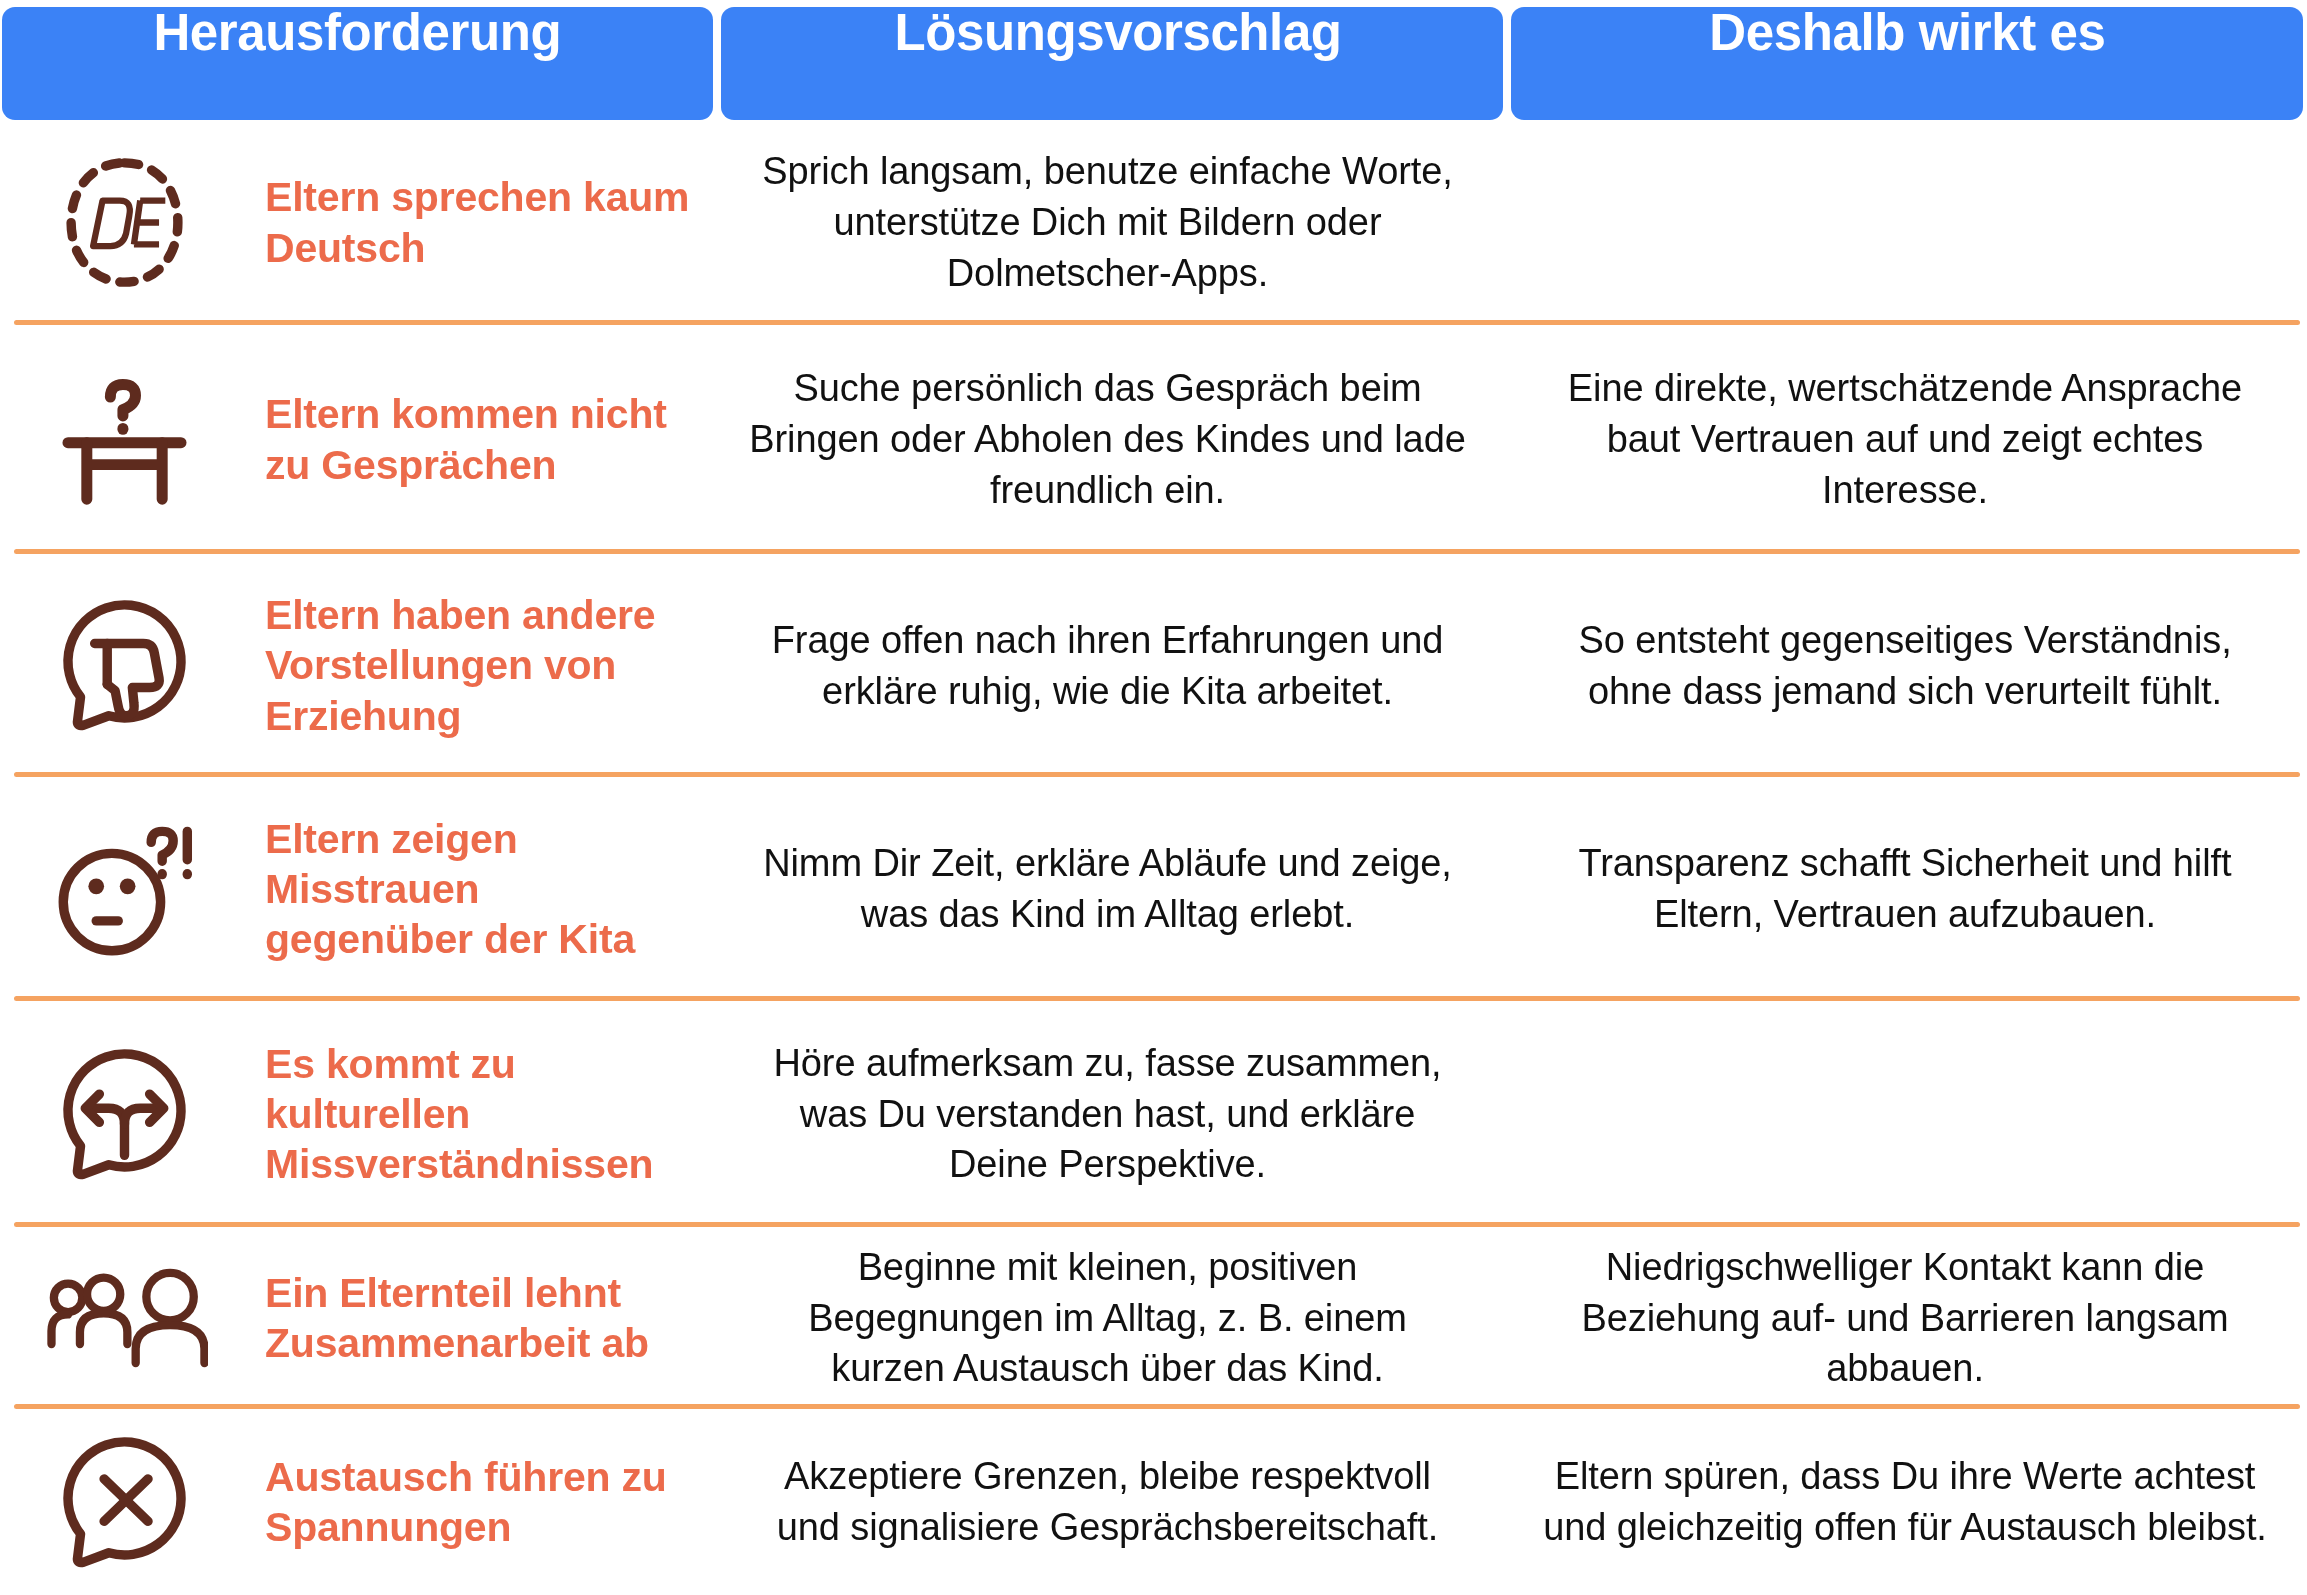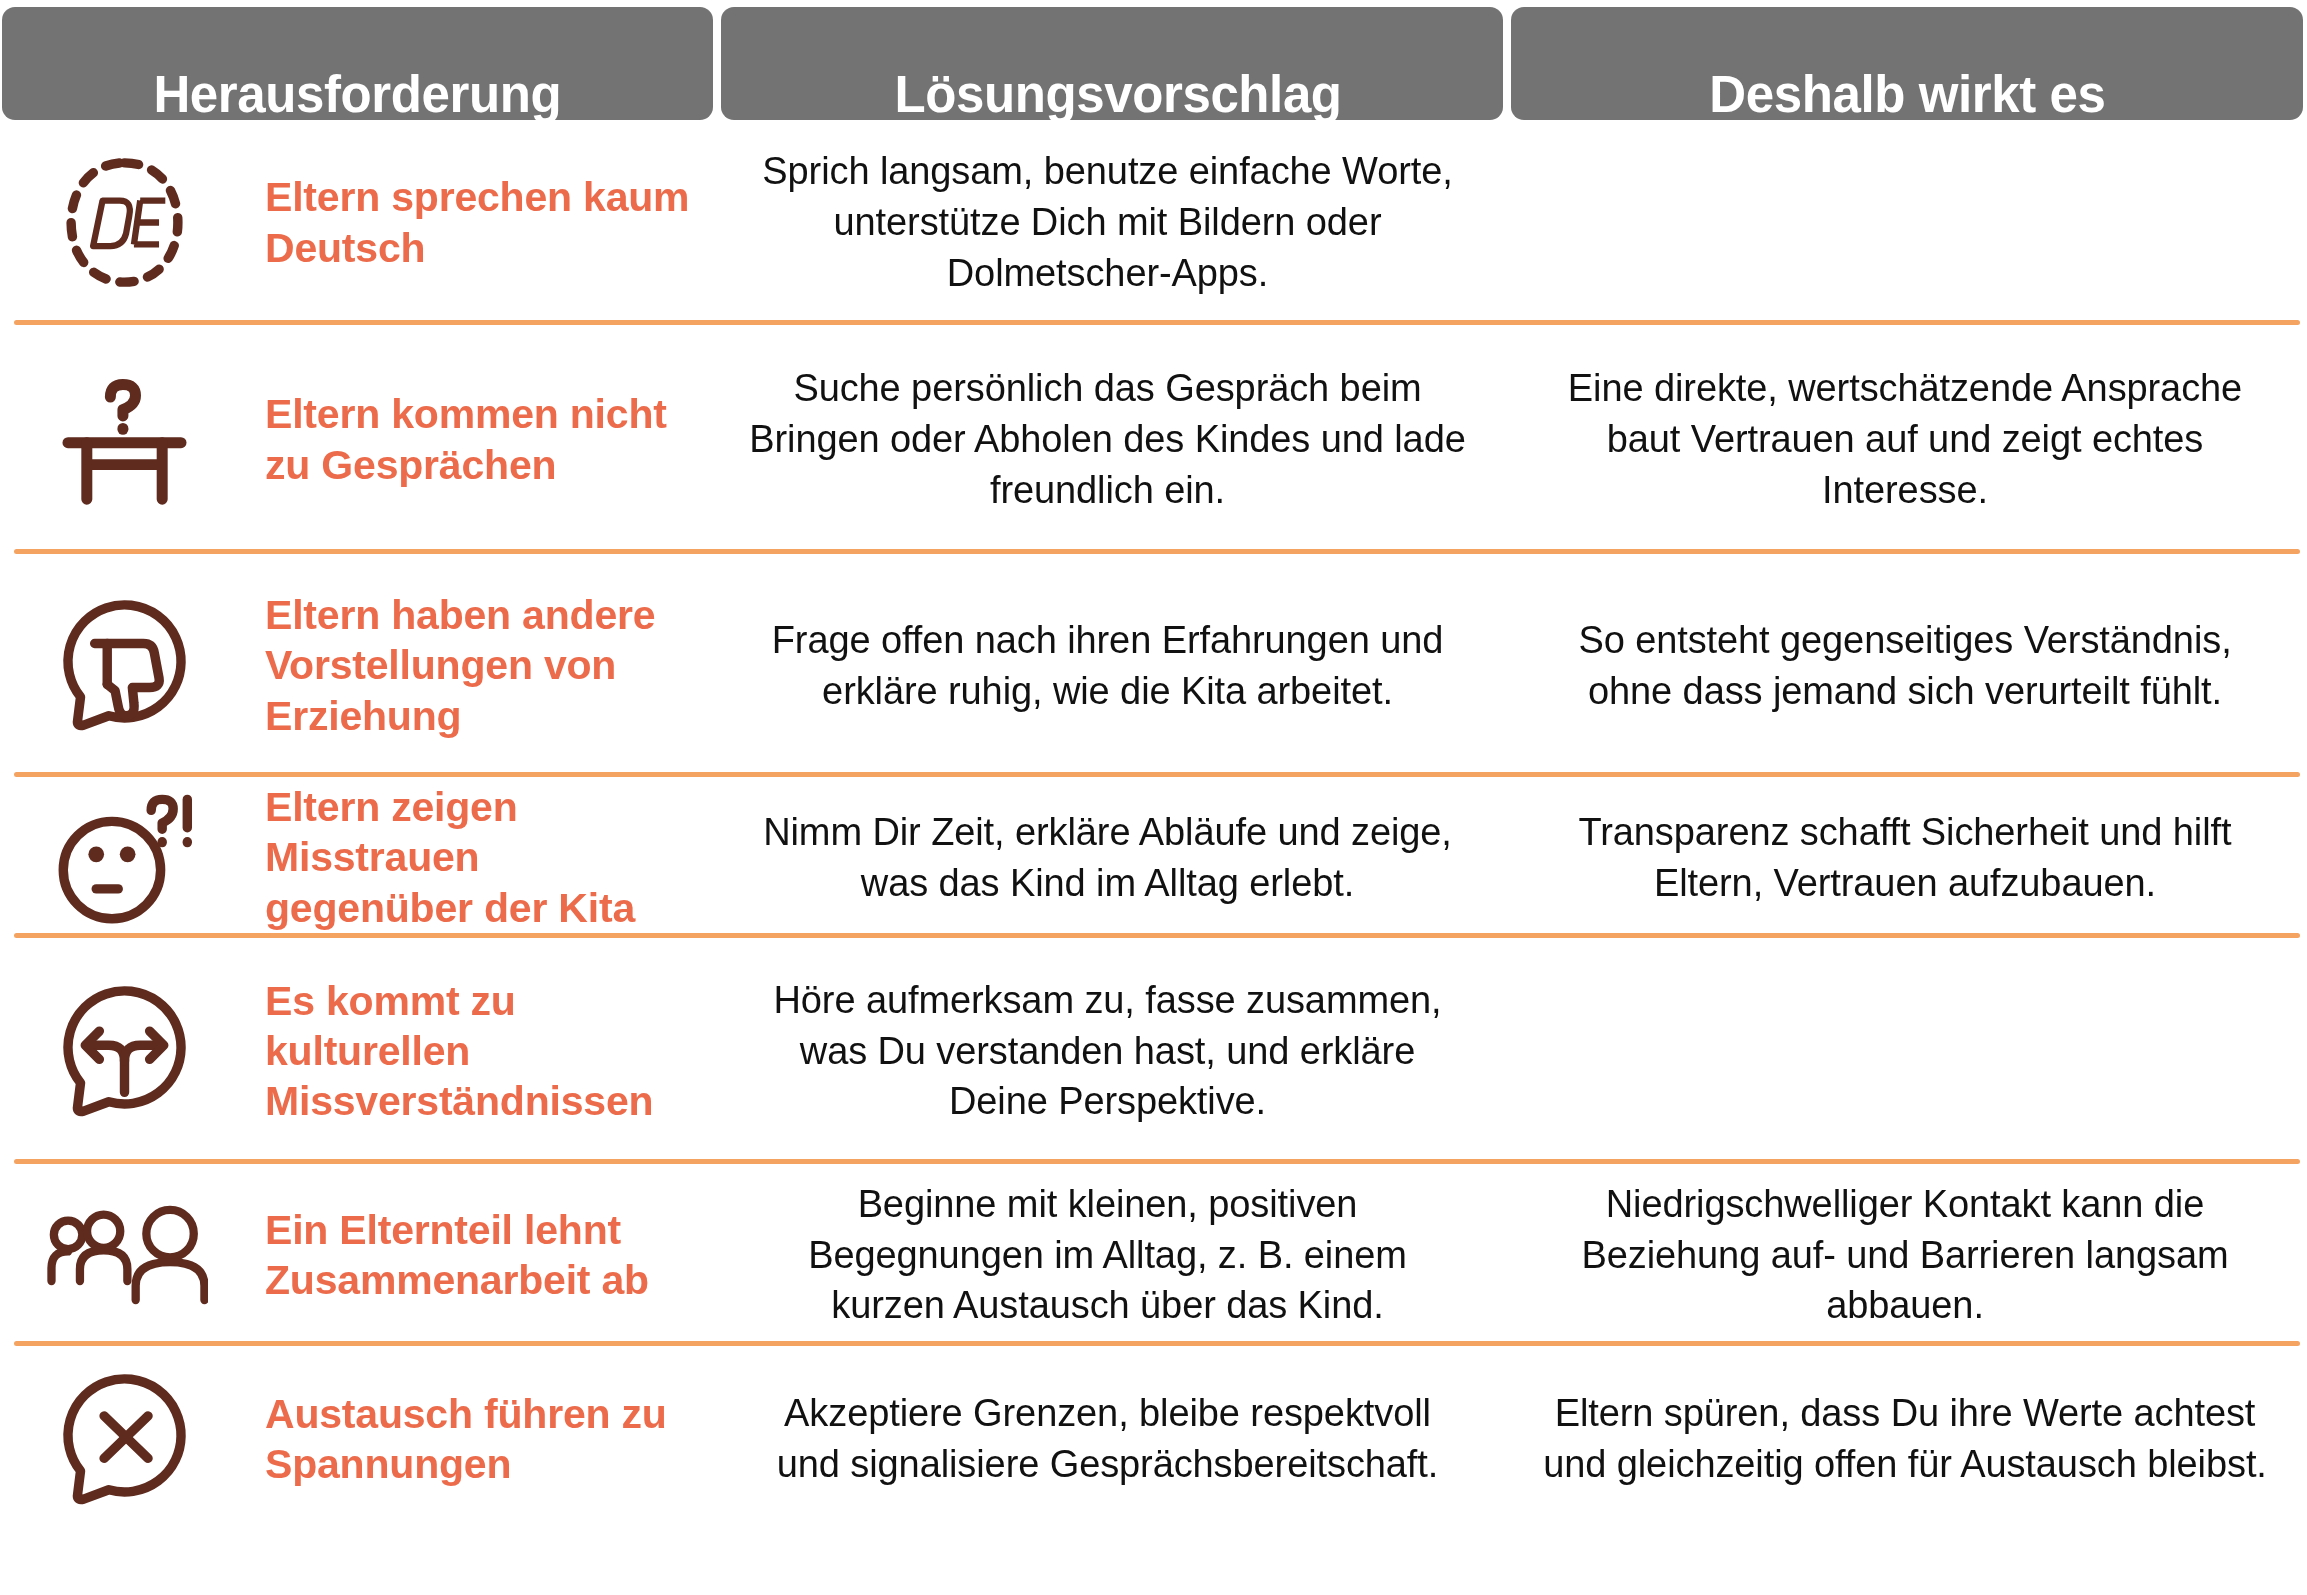--- a/index.html
+++ b/index.html
@@ -24,24 +24,24 @@
     position: absolute;
     top: 7.4px;
     left: 0;
     width: 2307px;
     height: 113px;
     display: flex;
     gap: 0;
   }
   .header-cell {
     height: 113px;
-    background: #737373;
+    background: #3b82f6;
     border-radius: 13px;
     display: flex;
-    align-items: flex-end;
+    align-items: flex-start;
     justify-content: center;
   }
   .header-cell.c1 { width: 711px; margin-left: 1.8px; }
   .header-cell.c2 { width: 782px; margin-left: 8.3px; padding-left: 12px; }
   .header-cell.c3 { width: 792px; margin-left: 8.3px; }
 
   .header-cell span {
     color: #ffffff;
     font-size: 51px;
     font-weight: 700;
@@ -199,21 +199,21 @@
       </div>
       <div class="col-solution">
         <div class="body-copy">Frage offen nach ihren Erfahrungen und erkläre ruhig, wie die Kita arbeitet.</div>
       </div>
       <div class="col-why">
         <div class="body-copy">So entsteht gegenseitiges Verständnis, ohne dass jemand sich verurteilt fühlt.</div>
       </div>
       <div class="divider" style="bottom:0"></div>
     </div>
 
-    <div class="row" style="height:161px">
+    <div class="row" style="height:224px">
       <div class="col-challenge">
         <div class="icon-wrap">
           <svg width="157" height="157" viewBox="0 0 100 100">
             <g fill="none" stroke="#5E2B1E" stroke-width="6" stroke-linecap="round" stroke-linejoin="round">
               <circle cx="42" cy="58" r="31"></circle>
               <path d="M32 70 L46 70"></path>
             </g>
             <g fill="#5E2B1E">
               <circle cx="32" cy="48" r="5"></circle>
               <circle cx="52" cy="48" r="5"></circle>

